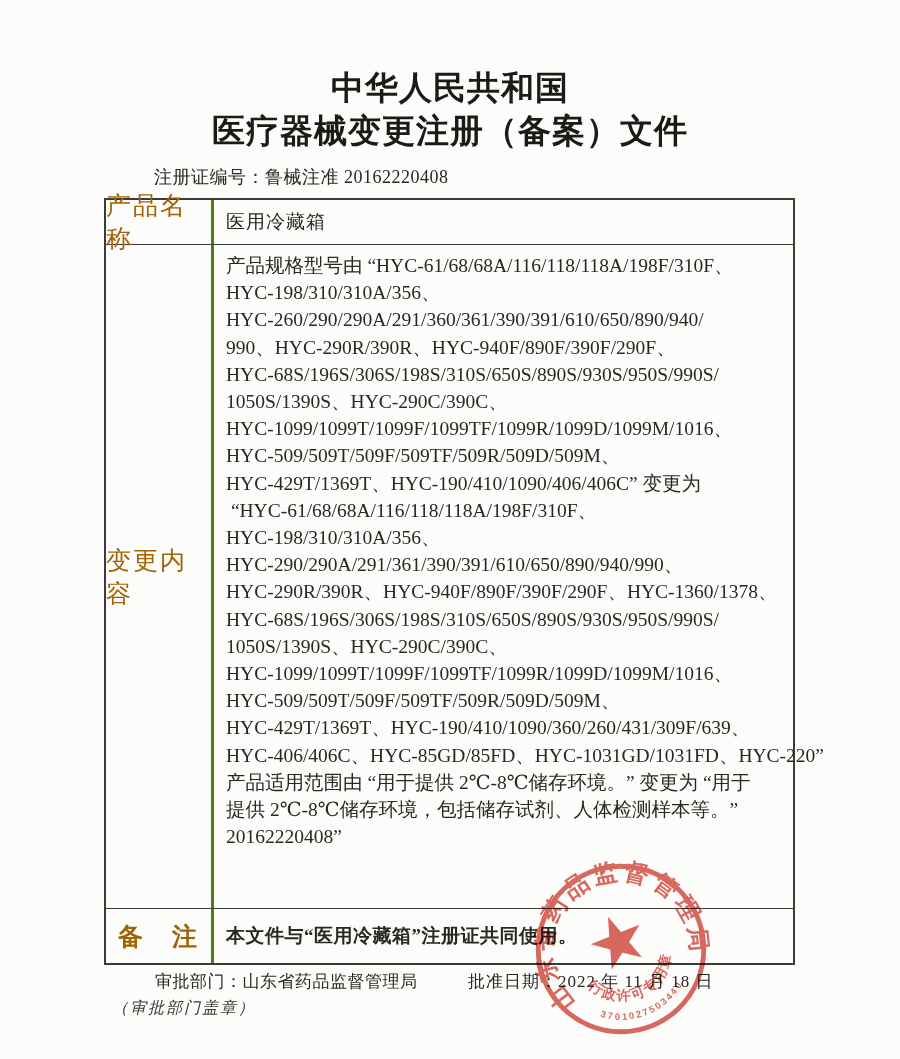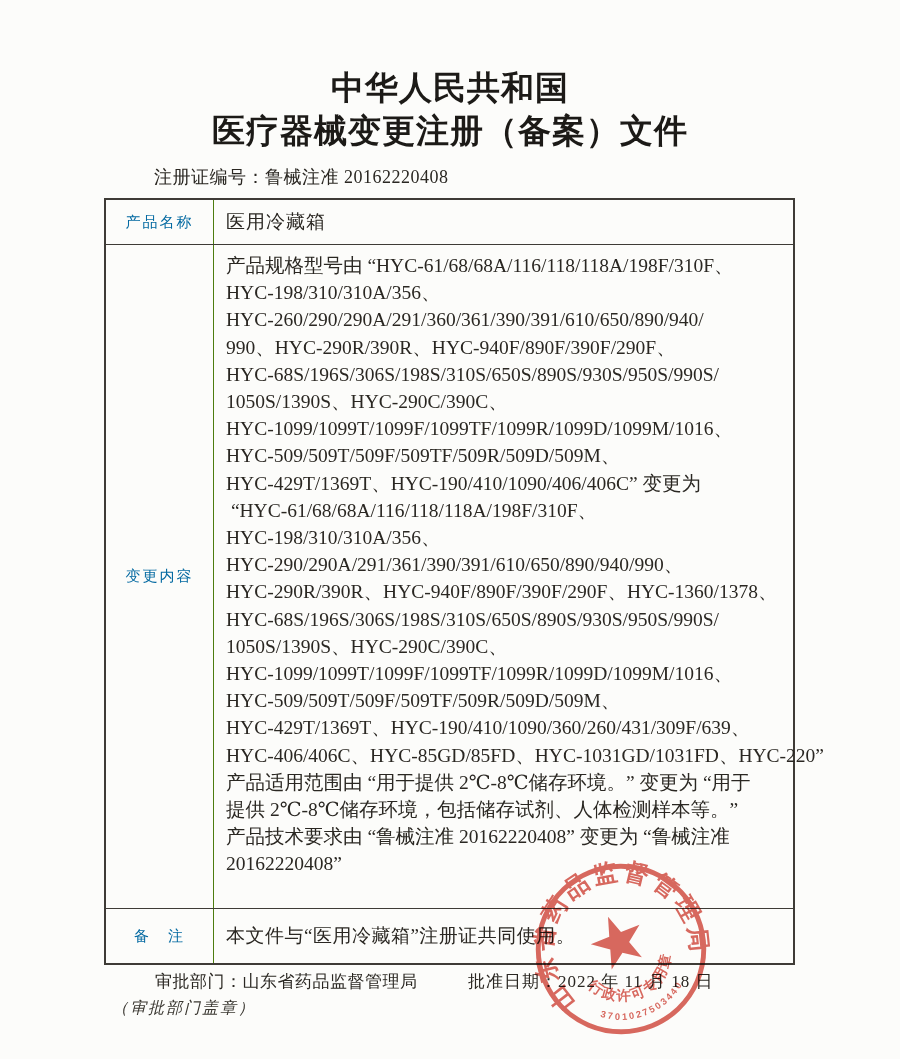--- a/index.html
+++ b/index.html
@@ -37,44 +37,44 @@
     left: 104px; top: 198px;
     width: 691px;
     border: 2px solid #3e3b36;
     background: transparent;
   }
   .trow { display: flex; border-bottom: 1px solid #3e3b36; }
   .trow:last-child { border-bottom: none; }
   .tlabel {
     width: 108px;
     min-width: 108px;
-    border-right: 1px solid #4d7c0f;
+    border-right: 3px solid #4d7c0f;
     display: flex;
     align-items: center;
     justify-content: center;
-    font-size: 15px;
+    font-size: 25px;
     letter-spacing: 2px;
-    color: #0369a1;
+    color: #a16207;
   }
   .tcontent {
     flex: 1;
     font-size: 19px;
     color: #2a2722;
   }
   .row-name { height: 45px; }
   .row-name .tcontent { display: flex; align-items: center; padding-left: 12px; letter-spacing: 1px; }
   .row-change { height: 664px; }
   .row-change .tcontent { padding: 7px 6px 0 12px; }
   .content-line {
     white-space: pre;
     line-height: 27.2px;
     font-size: 19.5px;
     letter-spacing: 0px;
   }
-  .row-note { height: 54px; }
+  .row-note { height: 54px; font-weight: bold; }
   .row-note .tcontent { display: flex; align-items: center; padding-left: 12px; letter-spacing: 0.5px; }
   .footer-line {
     position: absolute;
     top: 970px;
     left: 0; right: 0;
     font-size: 17px;
     color: #2a2722;
   }
   .approval-dept { position: absolute; left: 155px; top: 0; letter-spacing: 0.5px; }
   .approval-date { position: absolute; left: 468px; top: 0; letter-spacing: 1px; }
@@ -145,21 +145,20 @@
           <div class="content-line">HYC-290/290A/291/361/390/391/610/650/890/940/990、</div>
           <div class="content-line">HYC-290R/390R、HYC-940F/890F/390F/290F、HYC-1360/1378、</div>
           <div class="content-line">HYC-68S/196S/306S/198S/310S/650S/890S/930S/950S/990S/</div>
           <div class="content-line">1050S/1390S、HYC-290C/390C、</div>
           <div class="content-line">HYC-1099/1099T/1099F/1099TF/1099R/1099D/1099M/1016、</div>
           <div class="content-line">HYC-509/509T/509F/509TF/509R/509D/509M、</div>
           <div class="content-line">HYC-429T/1369T、HYC-190/410/1090/360/260/431/309F/639、</div>
           <div class="content-line">HYC-406/406C、HYC-85GD/85FD、HYC-1031GD/1031FD、HYC-220”</div>
           <div class="content-line">产品适用范围由 “用于提供 2℃-8℃储存环境。” 变更为 “用于</div>
           <div class="content-line">提供 2℃-8℃储存环境，包括储存试剂、人体检测样本等。”</div>
-          <div class="content-line">产品技术要求由 “鲁械注准 20162220408” 变更为 “鲁械注准</div>
           <div class="content-line">20162220408”</div>
         </div>
     </div>
     <div class="trow row-note">
       <div class="tlabel">备　注</div>
       <div class="tcontent">本文件与“医用冷藏箱”注册证共同使用。</div>
     </div>
   </div>
 
   <div class="footer-line">

